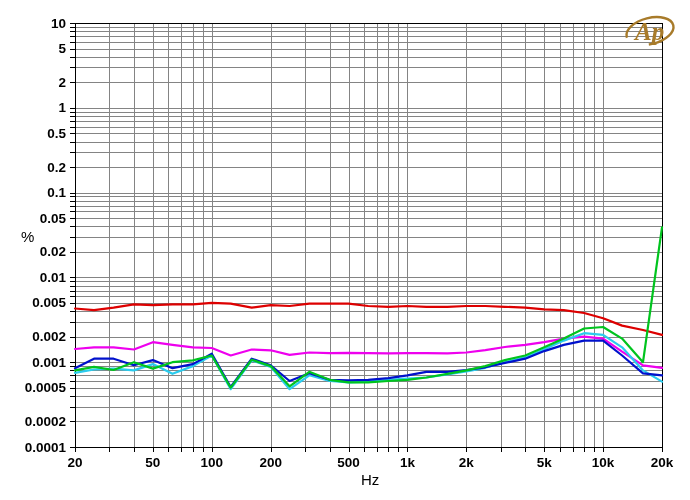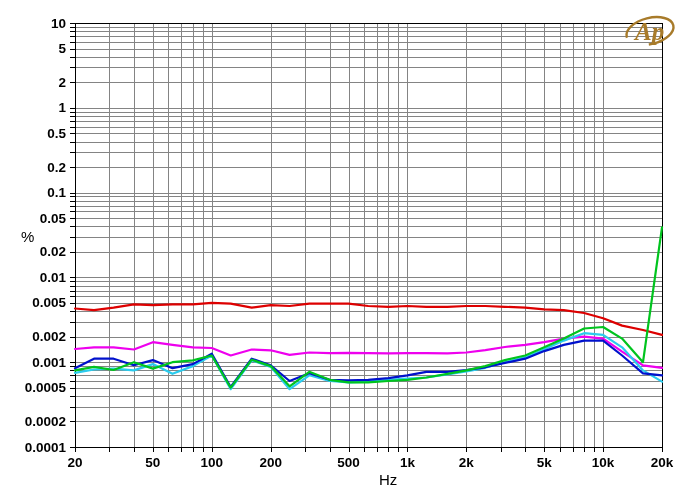--- a/index.html
+++ b/index.html
@@ -1,21 +1,21 @@
 <!DOCTYPE html>
 <html><head>
 <meta charset="utf-8">
 <style>
   html,body{margin:0;padding:0;background:#ffffff;}
   .stage{position:relative;width:690px;height:500px;background:#ffffff;
          font-family:"Liberation Sans",sans-serif;overflow:hidden;padding-left:6px;}
   .chart-svg{position:absolute;left:0;top:0;}
   .axis-unit{position:absolute;color:#000;font-size:15px;line-height:1;}
   .y-unit{left:21px;top:229px;}
-  .x-unit{left:379px;top:472px;}
+  .x-unit{left:361px;top:472px;}
   .logo{position:absolute;left:620px;top:9px;width:60px;height:42px;}
 </style>
 </head>
 <body>
 
 <div class="stage">
 
   <svg class="chart-svg" width="690" height="500" viewBox="0 0 690 500">
       <g stroke="#848484" stroke-width="1" shape-rendering="crispEdges">
         <line x1="75.5" y1="23" x2="75.5" y2="447"></line>

